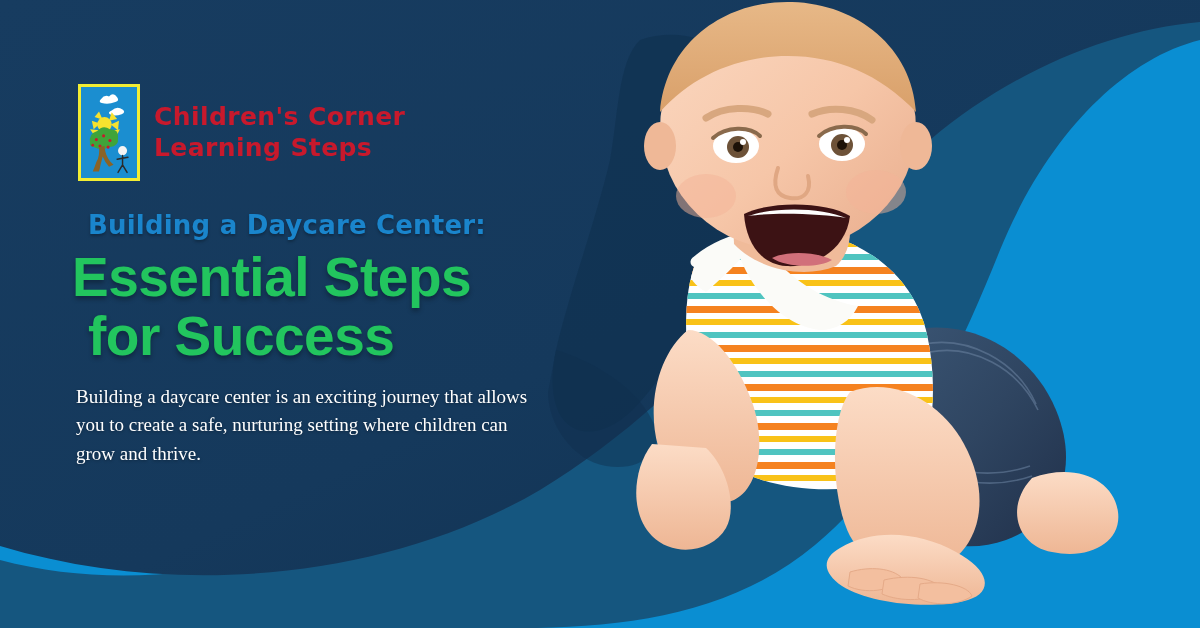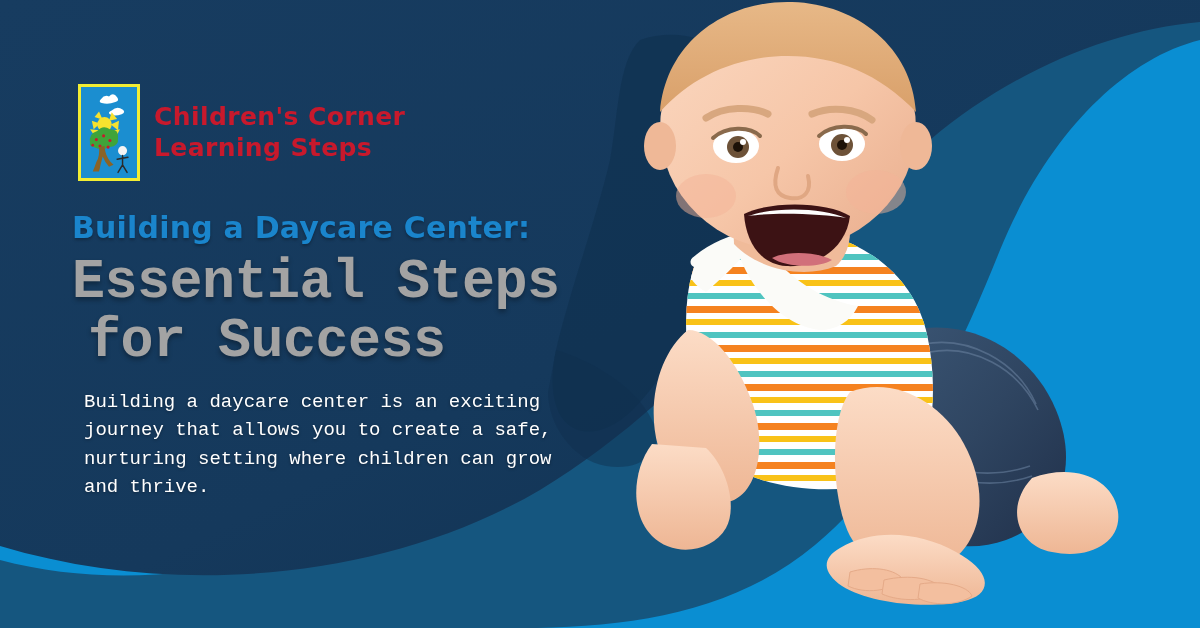--- a/index.html
+++ b/index.html
@@ -68,42 +68,42 @@
   .copy {
     position: absolute;
     left: 72px;
     top: 210px;
     width: 500px;
   }
   .eyebrow {
     color: #1a85cc;
     font-family: "DejaVu Sans", sans-serif;
     font-weight: bold;
-    font-size: 30px;
+    font-size: 26px;
     letter-spacing: 0.2px;
-    margin: 0 0 8px 0;
+    margin: 0 0 8px 16px;
     text-shadow: 0 2px 3px rgba(0,0,0,0.28);
   }
   .headline {
-    color: #a3a3a3;
-    font-family: Liberation Mono, monospace;
+    color: #22c55e;
+    font-family: Liberation Sans, sans-serif;
     font-weight: bold;
     font-size: 55px;
     line-height: 1.08;
     letter-spacing: -0.5px;
     margin: 0 0 16px 0;
     text-shadow: 0 3px 5px rgba(0,0,0,0.33);
   }
   .headline .hl2 { display: block; padding-left: 4px; margin-left: 12px; }
   .subcopy {
     color: #ffffff;
-    font-family: Liberation Mono, monospace;
+    font-family: Liberation Serif, serif;
     font-size: 19px;
     line-height: 1.5;
-    margin: 12px;
+    margin: 4px;
     max-width: 470px;
     text-shadow: 0 1px 3px rgba(0,0,0,0.35);
   }
 
   
   .photo {
     position: absolute;
     left: 520px;
     top: 0;
     width: 680px;

